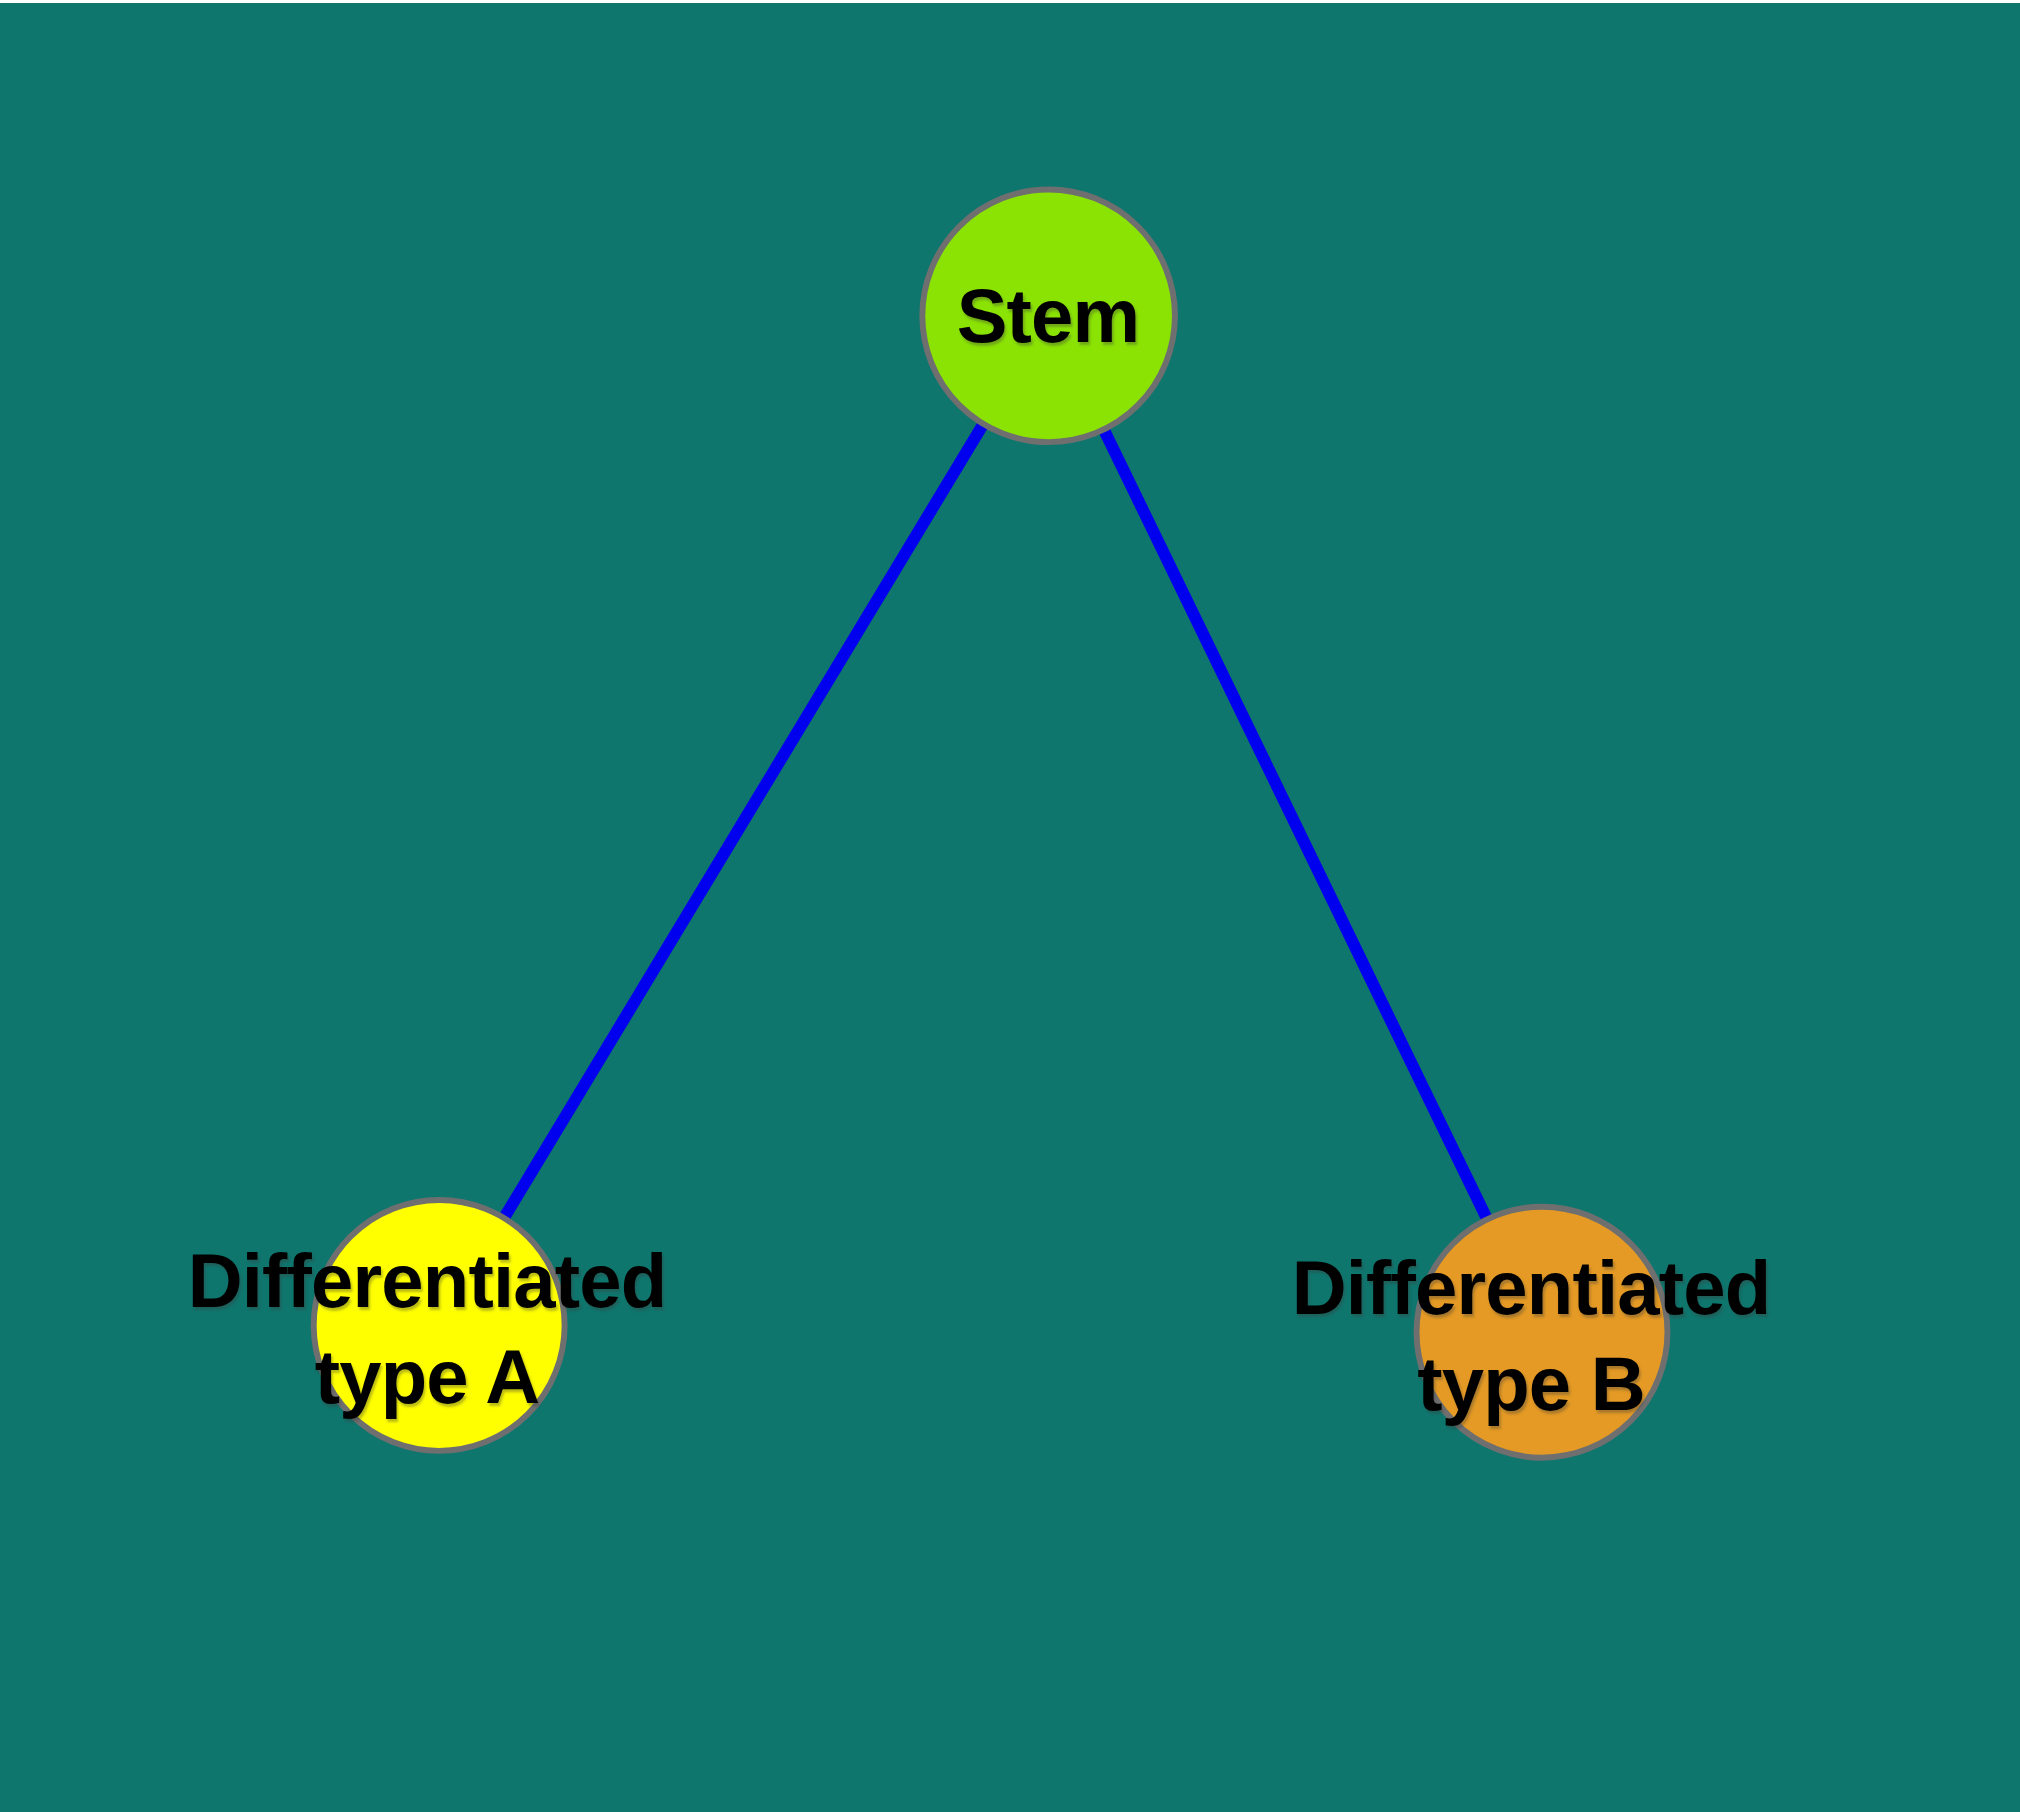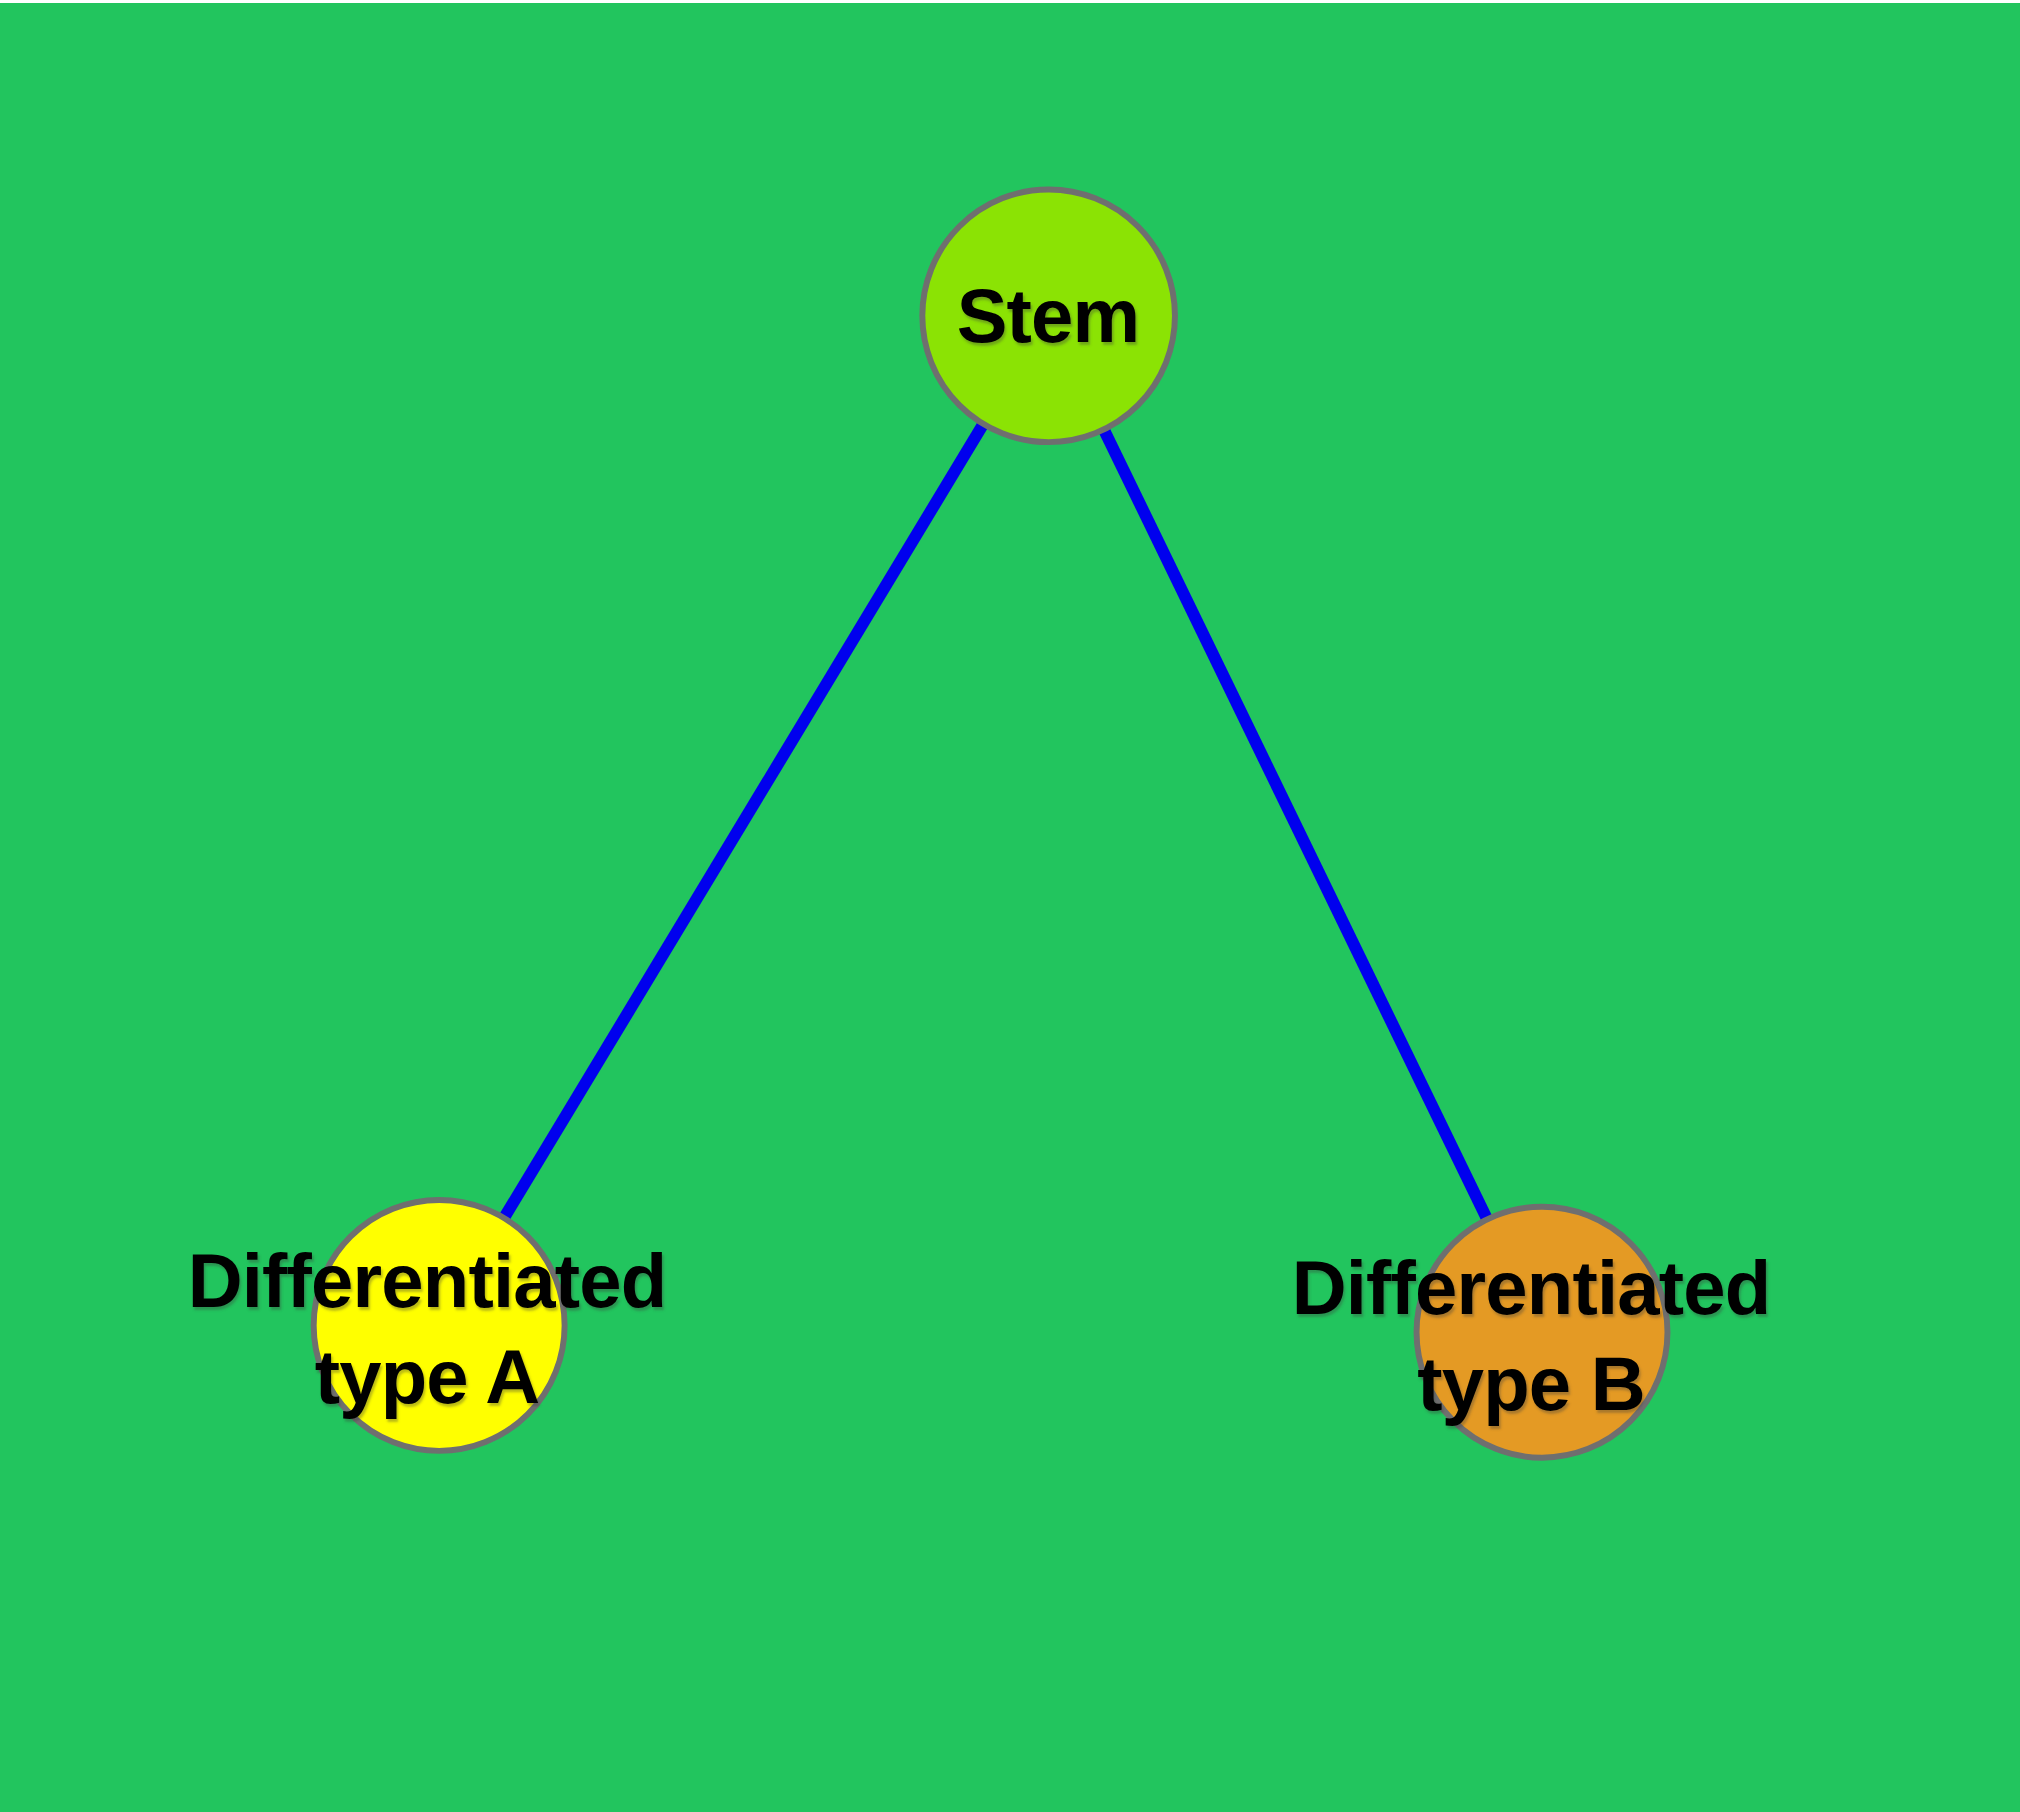--- a/index.html
+++ b/index.html
@@ -51,21 +51,21 @@
     white-space: pre-line;
     text-shadow: 1.7px 2.5px 2.5px rgba(60, 60, 60, 0.35);
     pointer-events: none;
   }
 </style>
 </head>
 <body>
 
 <div class="top-margin" style="background:#FFFFFF;"></div>
 
-<div class="canvas" style="background:#22c55e;">
+<div class="canvas" style="background:#0f766e;">
 
   <svg class="graph" viewBox="0 0 2384 2134">
 
     <line class="edge" x1="1237" y1="369" x2="518" y2="1560" stroke="#0000EE"></line>
 
     <line class="edge" x1="1237" y1="369" x2="1819" y2="1568" stroke="#0000EE"></line>
 
     <circle class="node" cx="1237" cy="369" r="149" fill="#8BE304"></circle>
 
     <circle class="node" cx="518" cy="1560" r="148" fill="#FFFF00"></circle>

